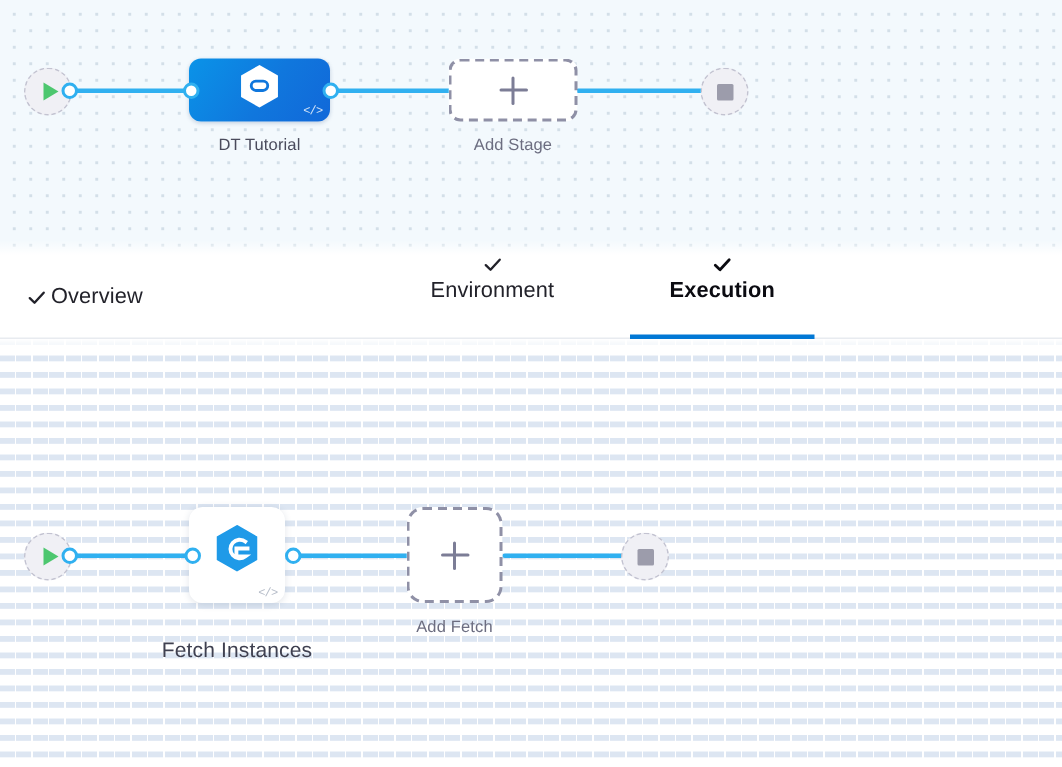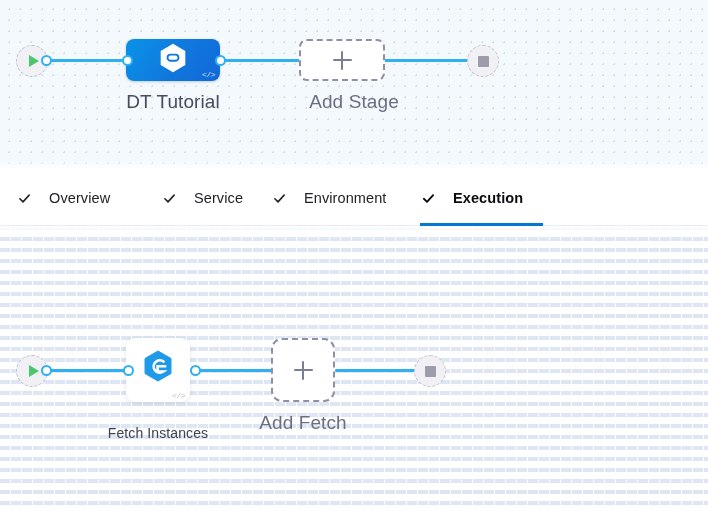--- a/index.html
+++ b/index.html
@@ -47,21 +47,21 @@
     background: #ffffff;
     border-bottom: 1px solid #e8ebf0;
     box-sizing: border-box;
   }
   .tab {
     position: absolute;
     top: 0;
     height: 56px;
     display: flex;
     align-items: center;
-    gap: 18px;
+    gap: 3px;
     padding: 0 2px;
     cursor: pointer;
     user-select: none;
   }
   .tab .check {
     display: block;
     width: 13px;
     height: 13px;
     flex: none;
   }
@@ -246,21 +246,21 @@
     background: #7c7d96;
     border-radius: 1px;
   }
   .plus::before { left: 0; top: 8.5px; width: 19px; height: 2px; }
   .plus::after  { top: 0; left: 8.5px; height: 19px; width: 2px; }
 
   
   .node-label {
     position: absolute;
     text-align: center;
-    font-size: 19px;
+    font-size: 11px;
     color: #4a4b5c;
     white-space: nowrap;
     letter-spacing: 0.1px;
   }
   .node-label.muted { color: #6c6d80; }
   .node-label.step-name { font-size: 14px; color: #3f4050; }
 </style>
 </head>
 <body>
 
@@ -289,54 +289,48 @@
       </span>
       <span class="code-badge">&lt;/&gt;</span>
     </div>
     <div class="port" style="left:122px; top:55px;"></div>
     <div class="port" style="left:215px; top:55px;"></div>
     <div class="node-label" style="left:103px; top:91px; width:140px;">DT Tutorial</div>
 
     <div class="add-box stage-add" style="left:299px; top:39px;">
       <span class="plus"></span>
     </div>
-    <div class="node-label muted" style="left:284px; top:91px; width:140px;">Add Stage</div>
+    <div class="node-label muted" style="left:272px; top:91px; width:140px;">Add Stage</div>
 
     <div class="port" style="left:469px; top:55px;"></div>
     <div class="terminal" style="left:467px; top:45px;">
       <span class="stop-sq"></span>
     </div>
 
   </div>
 </div>
 
 <div class="tabbar">
 
   <div class="tab" style="left:16px;">
     <svg class="check" viewBox="0 0 14 14" aria-hidden="true">
       <path d="M2 7.3 L5.4 10.6 L12 3.4" fill="none" stroke="#22222a" stroke-width="1.7" stroke-linecap="round" stroke-linejoin="round"></path>
     </svg>
     <span class="tab-label">Overview</span>
   </div>
 
-  <div class="tab" style="left:161px;">
-    <svg class="check" viewBox="0 0 14 14" aria-hidden="true">
-      <path d="M2 7.3 L5.4 10.6 L12 3.4" fill="none" stroke="#22222a" stroke-width="1.7" stroke-linecap="round" stroke-linejoin="round"></path>
-    </svg>
-    <span class="tab-label">Service</span>
-  </div>
-
-  <div class="tab" style="left:271px;">
+
+  <div class="tab" style="left:285px;flex-direction:column;">
     <svg class="check" viewBox="0 0 14 14" aria-hidden="true">
       <path d="M2 7.3 L5.4 10.6 L12 3.4" fill="none" stroke="#22222a" stroke-width="1.7" stroke-linecap="round" stroke-linejoin="round"></path>
     </svg>
     <span class="tab-label">Environment</span>
   </div>
 
-  <div class="tab active" style="left:420px; width:119px;">
+  <div class="tab active" style="left:420px; width:119px;flex-direction:column;">
     <svg class="check" viewBox="0 0 14 14" aria-hidden="true">
       <path d="M2 7.3 L5.4 10.6 L12 3.4" fill="none" stroke="#0b0b11" stroke-width="2" stroke-linecap="round" stroke-linejoin="round"></path>
     </svg>
     <span class="tab-label">Execution</span>
   </div>
 
 
 </div>
 
 <div class="step-canvas">

